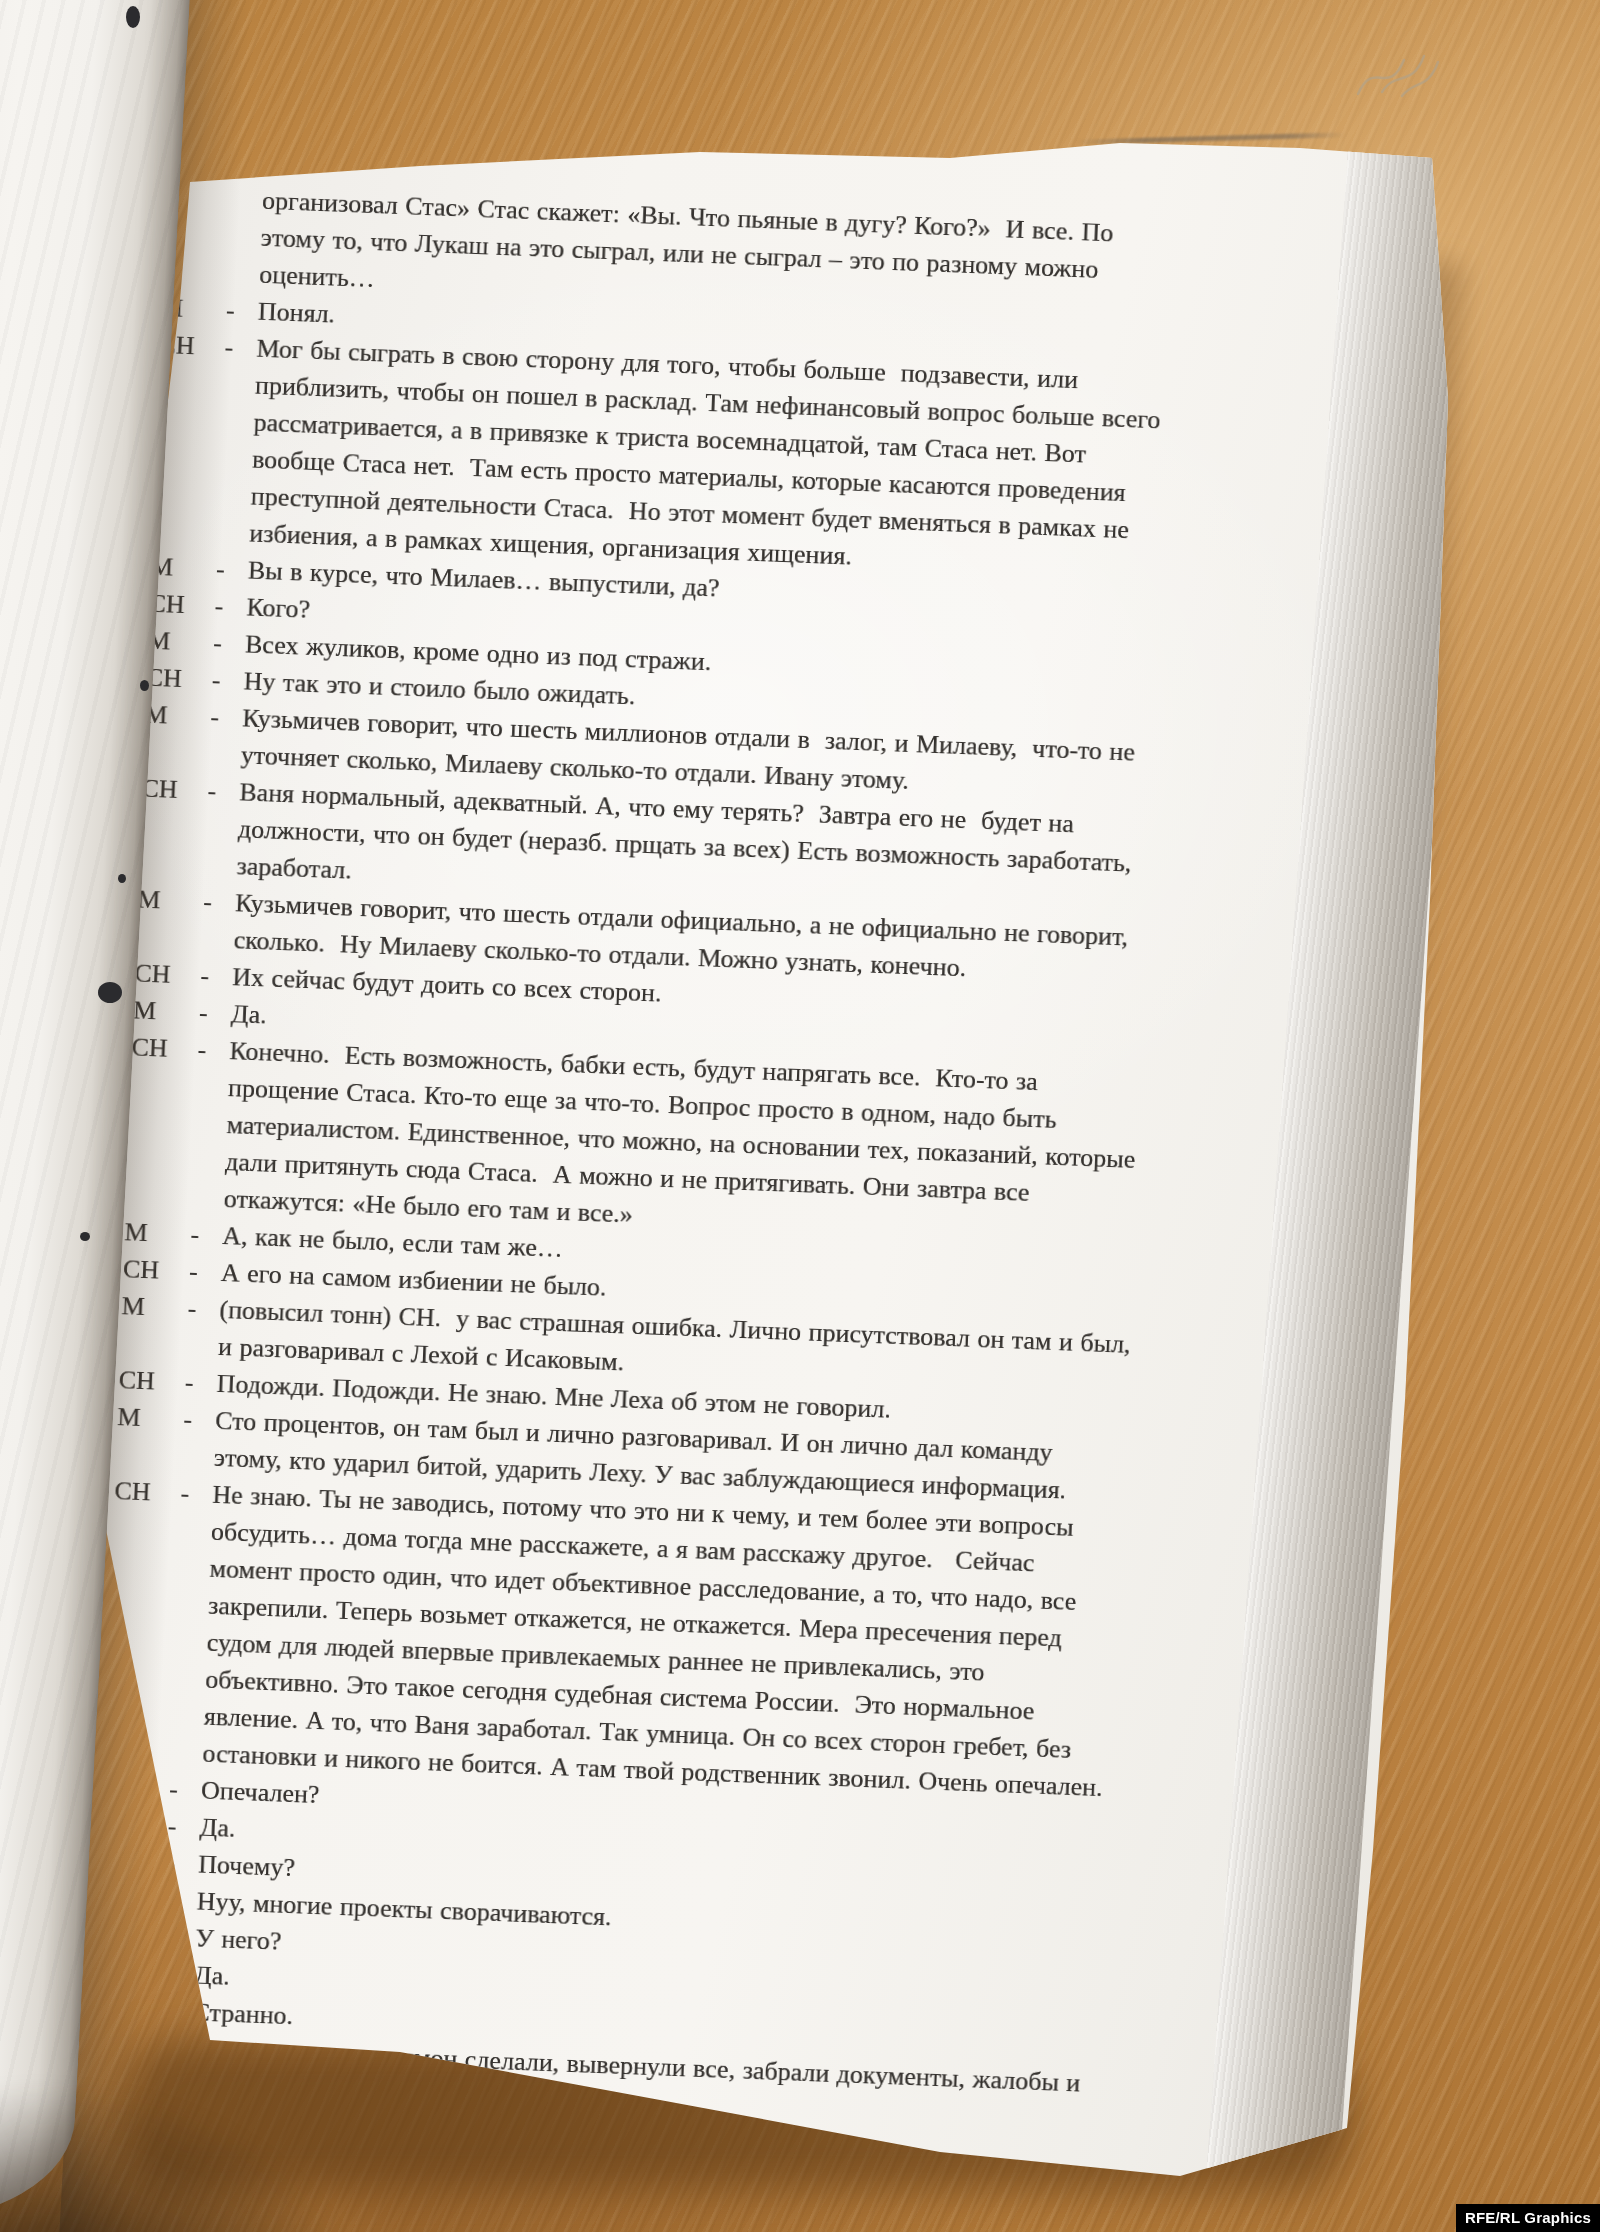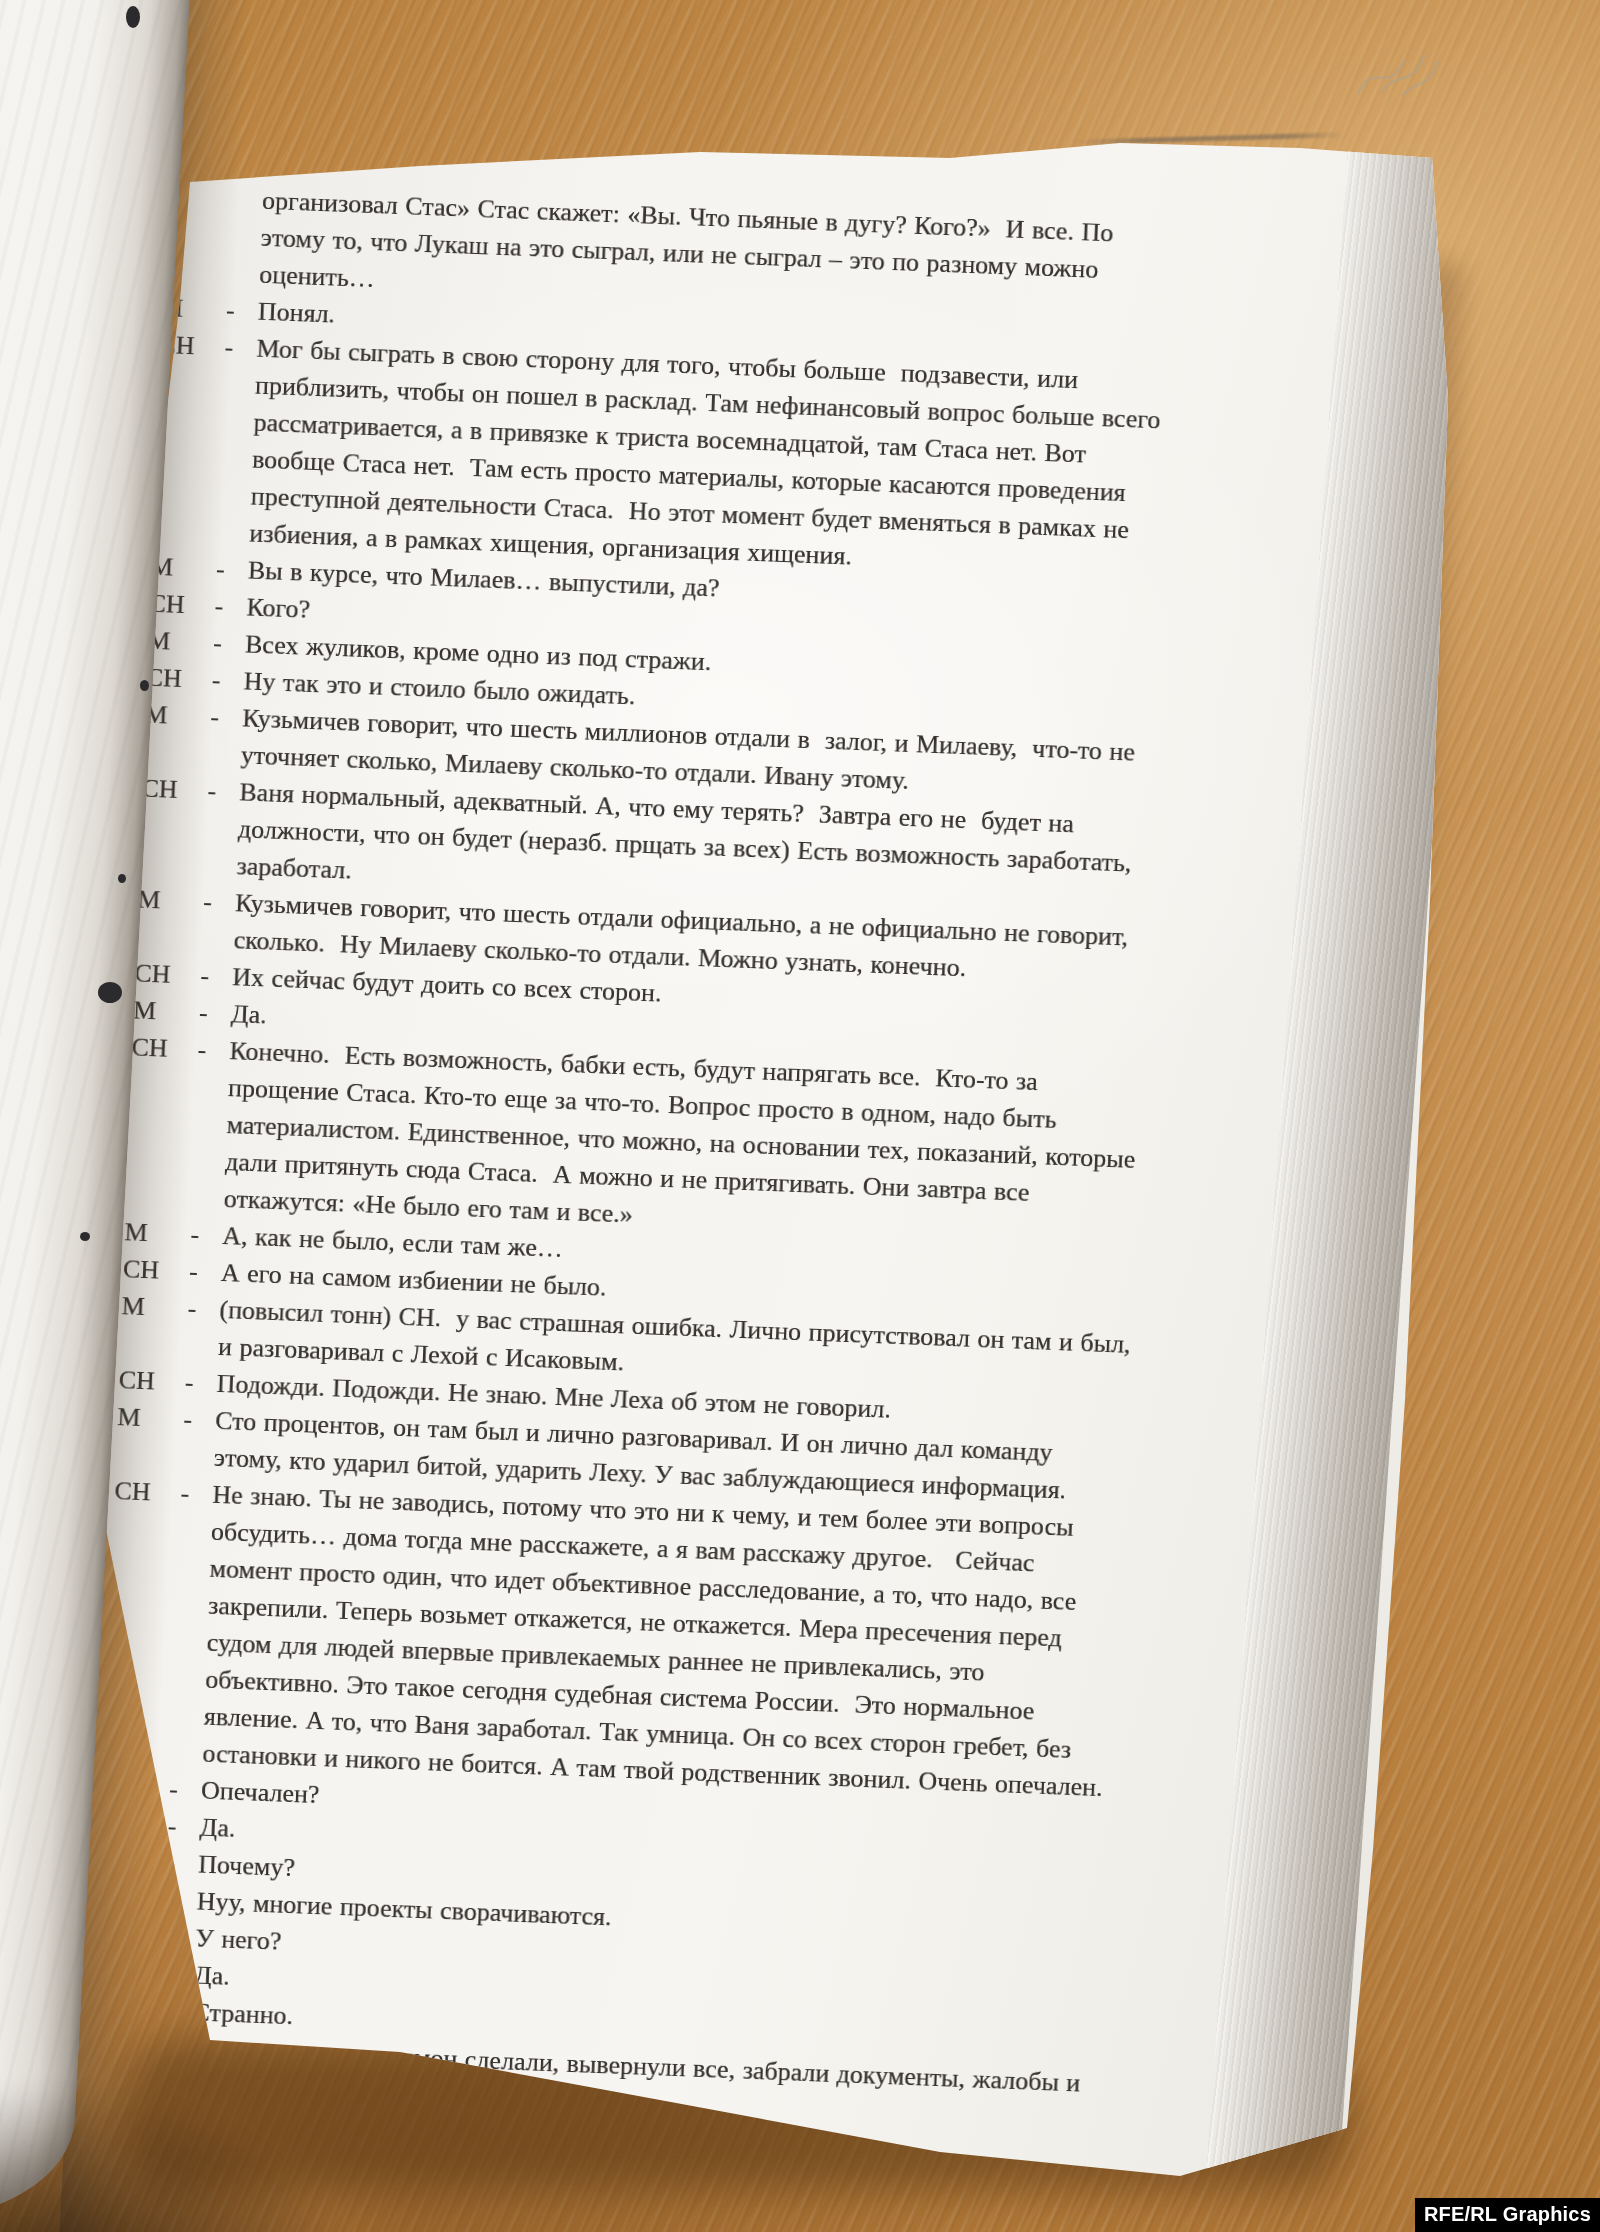--- a/index.html
+++ b/index.html
@@ -77,21 +77,21 @@
   .ink-dot{position:absolute;background:#2b2b2e;border-radius:50%;z-index:5;filter:blur(.5px);}
   .pencil-scribble{position:absolute;left:1352px;top:46px;z-index:3;opacity:.75;}
   .corner-shadow{
     position:absolute;left:-90px;top:2080px;width:460px;height:300px;z-index:5;
     background:radial-gradient(ellipse at 28% 82%, rgba(28,17,7,.92), rgba(28,17,7,0) 70%);
     filter:blur(8px);
   }
   .watermark{
     position:absolute;right:0;bottom:0;z-index:9;
     background:#000;color:#fff;
-    font-family:"Liberation Sans", sans-serif;font-weight:bold;font-size:20px;
+    font-family:"Liberation Sans", sans-serif;font-weight:bold;font-size:15px;
     padding:5px 9px 6px 9px;letter-spacing:.2px;
   }
 </style>
 </head>
 <body>
 
 <div class="photo">
 
   <div class="top-edge-line"></div>
   <div class="shadow-bottom"></div>

